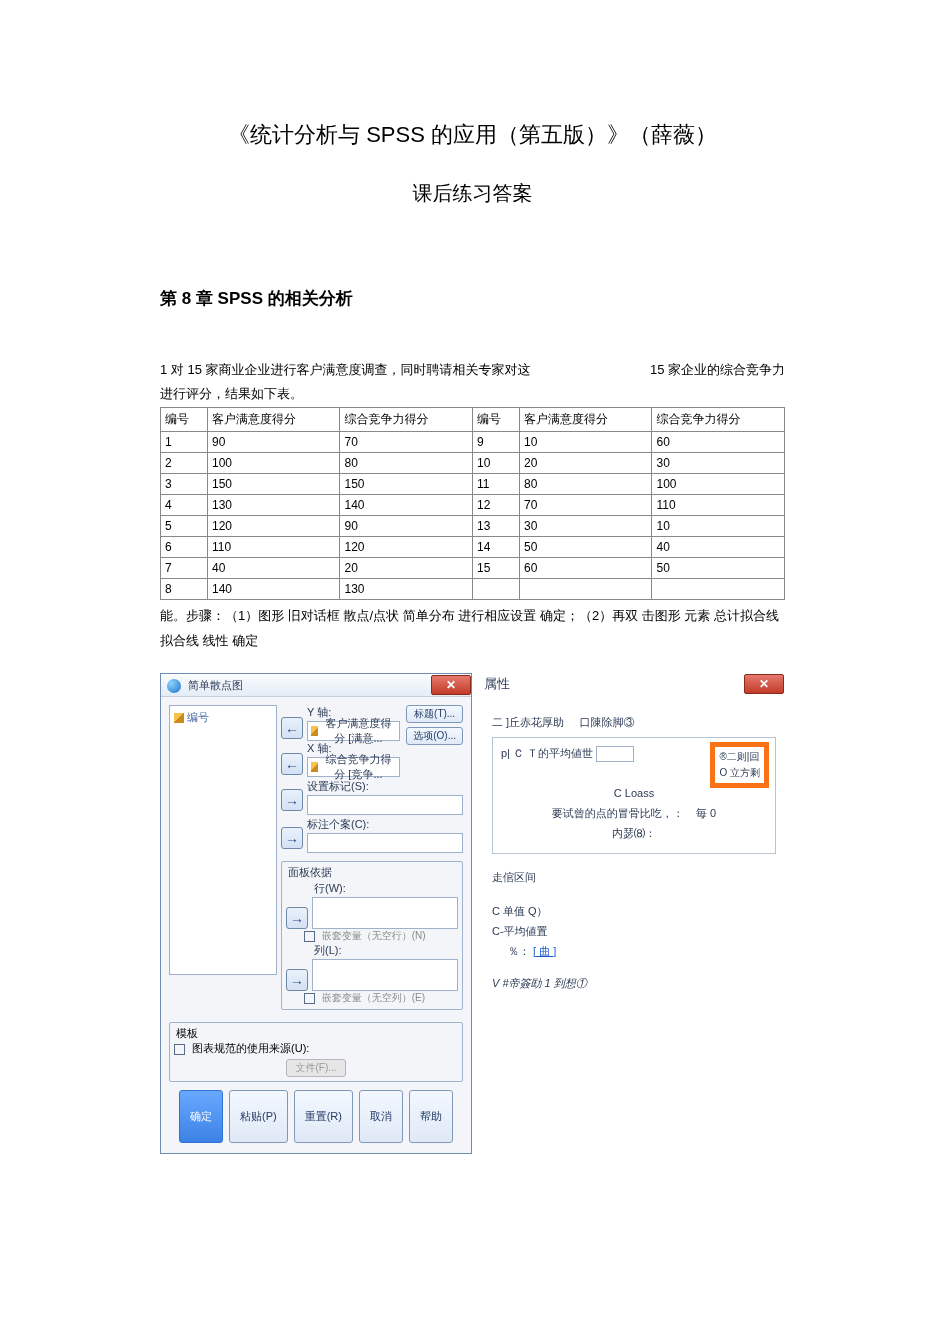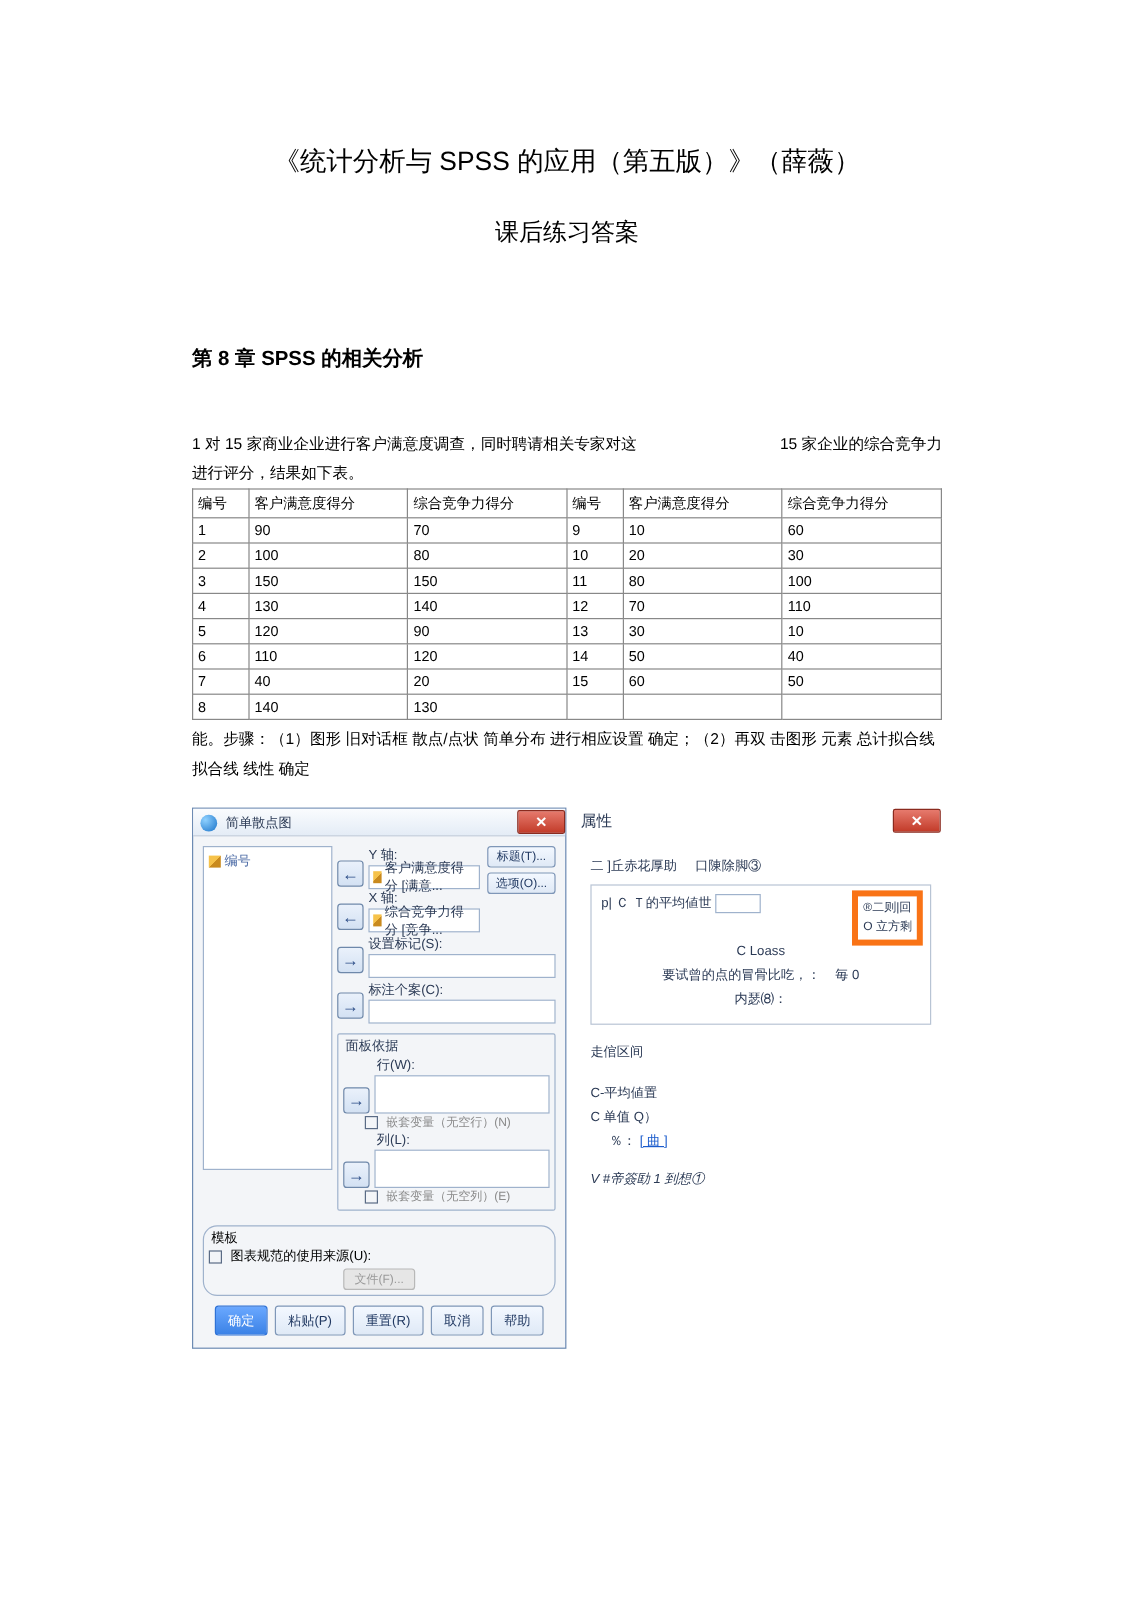--- a/index.html
+++ b/index.html
@@ -130,48 +130,48 @@
     border-radius: 3px;
     display:flex;align-items:center;justify-content:center;
     color:#2b4c86;font-size:14px;
     margin-top: 12px;
   }
   .movebtn.small { margin-top: 10px; }
   .fblock { flex:1; }
   .flabel { color:#2b3a55; font-size:11px; margin-bottom:1px; }
   .finput {
     border:1px solid #9fb2cc; background:#fff; height:16px;
-    padding:1px 3px; color:#2b3a55; display:flex;align-items:center;gap:3px;
+    padding:1px 3px; color:#2b3a55; display:flex;align-items:center;gap:3px;text-align:center;
   }
   .ftall { height: 28px; }
   .fchk { color:#8a8a8a; font-size:10px; padding-left:18px; }
   .panelgrp {
     border:1px solid #9fb2cc; border-radius:2px;
     margin-top:6px; padding:4px 4px 4px 4px;
   }
   .rightbtns {
     display:flex; flex-direction:column; gap:4px; padding-left:2px;
   }
   .pillbtn {
     border:1px solid #7f97b8; background:linear-gradient(#f3f8ff,#dfe9f6);
     border-radius:3px; padding:1px 6px; font-size:10px; color:#223a63;
     text-align:center; min-width:42px;
   }
   .tmplgrp {
     margin: 4px 8px 0 8px;
-    border:1px solid #9fb2cc; border-radius:12px;
+    border:1px solid #9fb2cc; border-radius:2px;
     padding:4px; font-size:11px;
   }
   .dlg1 .footer {
     display:flex; justify-content:center; gap:6px;
     padding:8px 0 10px 0;
   }
   .btn {
     border:1px solid #7f97b8; background:linear-gradient(#f3f8ff,#dfe9f6);
-    border-radius:3px; padding:4px 10px; font-size:11px; color:#223a63;
+    border-radius:3px; padding:18px 10px; font-size:11px; color:#223a63;
   }
   .btn.primary {
     border:1px solid #2f72d6; background:linear-gradient(#6aa8ff,#3b82e6);
     color:#fff;
   }
   .disabledbtn {
     border:1px solid #b8b8b8;background:#e6e6e6;color:#9a9a9a;
     border-radius:3px;padding:1px 8px;font-size:10px;display:inline-block;
   }
 
@@ -446,22 +446,22 @@
           <div style="text-align:center;">
             <span>要试曾的点的冒骨比吃，：</span>
             &nbsp;&nbsp;
             <span>毎 0</span>
           </div>
           <div style="text-align:center;">内瑟⑻：</div>
         </div>
 
         <div style="margin-top:14px;">走倌区间</div>
         <div style="height:14px"></div>
+        <div>C 单值 Q）</div>
         <div>C-平均値置</div>
-        <div>C 单值 Q）</div>
         <div style="padding-left:16px;">
           <span>％：</span>
           <span class="link">[ 曲 ]</span>
         </div>
         <div style="margin-top:12px;" class="italic">V #帝簽劻 1 到想①</div>
       </div>
     </div>
 
   </div>
 </div>

